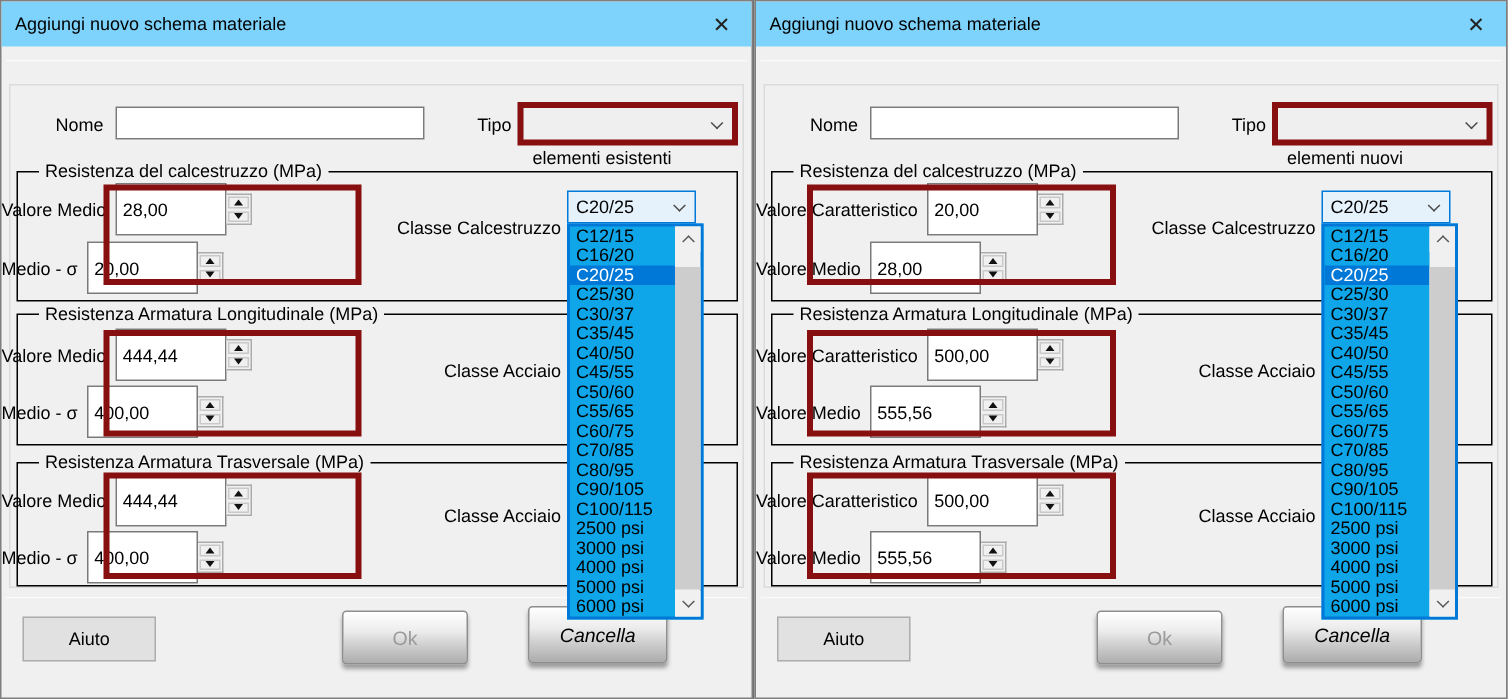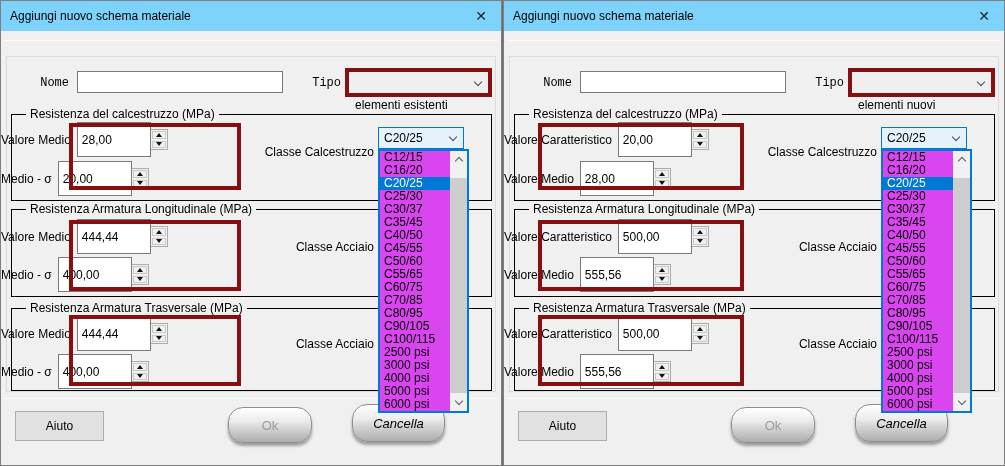--- a/index.html
+++ b/index.html
@@ -45,39 +45,39 @@
   .spin { width:17px; height:21px; display:flex; flex-direction:column; border:1px solid #acacac; border-left:none; background:#f0f0f0; }
   .spin .sb { flex:1; display:flex; align-items:center; justify-content:center; background:#f0f0f0; border:1px solid #c9c9c9; margin:1px; }
   .tri-up { width:0; height:0; border-left:3px solid transparent; border-right:3px solid transparent; border-bottom:4px solid #111; }
   .tri-dn { width:0; height:0; border-left:3px solid transparent; border-right:3px solid transparent; border-top:4px solid #111; }
 
   .side { position:absolute; left:180px; width:193px; text-align:right; white-space:nowrap;margin-top:12px; }
 
   .combo { position:absolute; left:377px; top:126px; width:86px; height:22px; background:#e5f1fb; border:1px solid #0078d7; display:flex; align-items:center; z-index:2; }
   .combo .val { padding-left:5px; flex:1; }
 
-  .list { position:absolute; left:377px; top:148px; width:91px; height:264px; background:#d946ef; border:2px solid #0078d7; z-index:30; }
+  .list { position:absolute; left:377px; top:148px; width:91px; height:264px; background:#0ea5e9; border:2px solid #0078d7; z-index:30; }
   .items { position:absolute; left:0; top:0; right:17px; bottom:0; overflow:hidden; }
   .li { height:13px; line-height:13px; padding-left:4px; font-size:12px; white-space:nowrap; }
   .li.sel { background:#0078d7; color:#fff; }
   .sbar { position:absolute; right:0; top:0; bottom:0; width:17px; background:#f0f0f0; }
   .sarrow { position:absolute; left:0; width:17px; height:17px; display:flex; align-items:center; justify-content:center; background:#f0f0f0; }
   .sarrow.up { top:0; } .sarrow.dn { bottom:0; }
   .schev-up { width:6px; height:6px; border-left:1.5px solid #5a5a5a; border-top:1.5px solid #5a5a5a; transform:rotate(45deg); margin-top:3px; }
   .schev-dn { width:6px; height:6px; border-right:1.5px solid #5a5a5a; border-bottom:1.5px solid #5a5a5a; transform:rotate(45deg); margin-bottom:3px; }
   .thumb { position:absolute; left:0; top:27px; width:17px; height:215px; background:#cdcdcd; }
 
   .btn-flat { position:absolute; left:14px; top:410px; width:89px; height:30px; background:#e1e1e1; border:1px solid #adadad; display:flex; align-items:center; justify-content:center; }
-  .btn-skin { position:absolute; border-radius:15px; border:1px solid #8e8e8e; display:flex; align-items:center; justify-content:center; font-size:13px;
+  .btn-skin { position:absolute; border-radius:3px; border:1px solid #8e8e8e; display:flex; align-items:center; justify-content:center; font-size:13px;
               background:linear-gradient(180deg,#ffffff 0%,#ececec 38%,#d2d2d2 62%,#adadad 100%);
               box-shadow:0 3px 3px rgba(0,0,0,0.35), inset 0 1px 0 #ffffff; }
   .btn-ok { left:227px; top:406px; width:84px; height:36px; color:#9a9a9a; }
   .btn-cancel { left:351px; top:403px; width:93px; height:38px; color:#000;font-style:italic; }
 
-  .top-lbls { z-index:2;font-family:Liberation Mono, monospace; }
+  .top-lbls { z-index:2; }
 </style>
 </head>
 <body>
 
 <div class="stage">
 
   <div class="dlg dlg-a">
     <div class="titlebar">
       <span class="title">Aggiungi nuovo schema materiale</span>
       <span class="close">✕</span>

